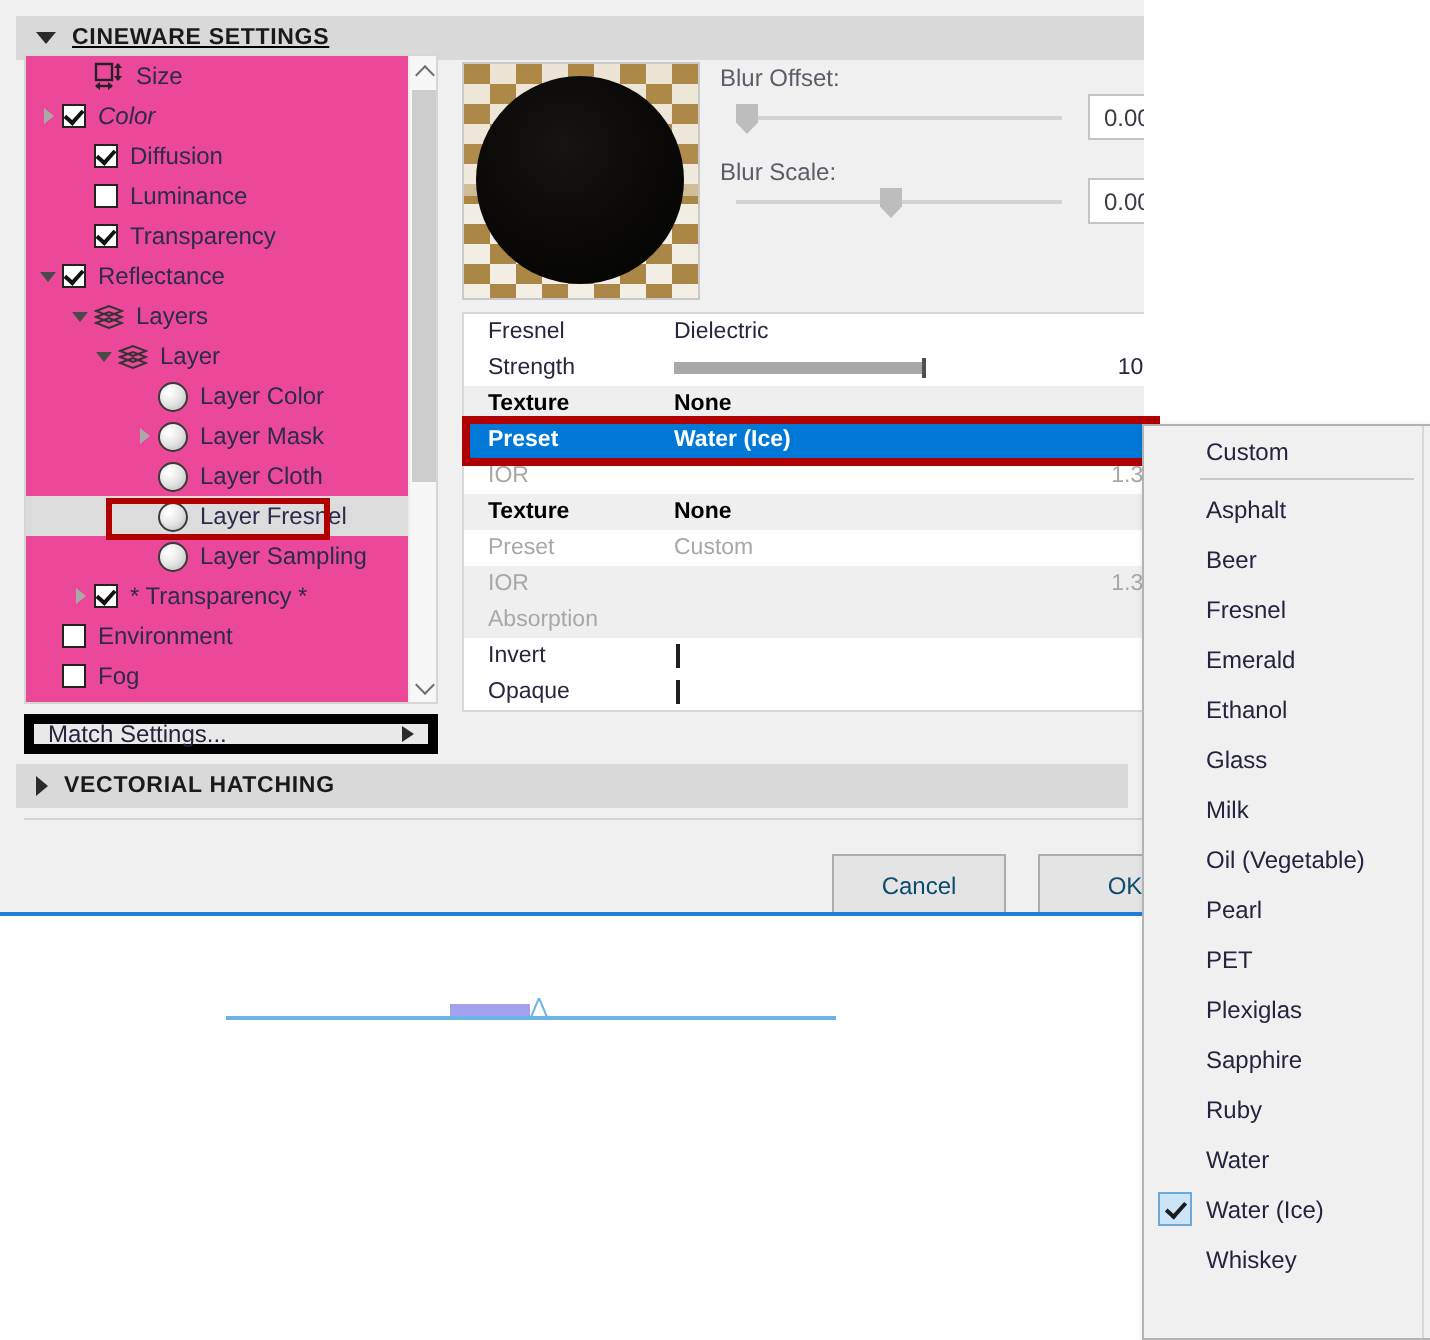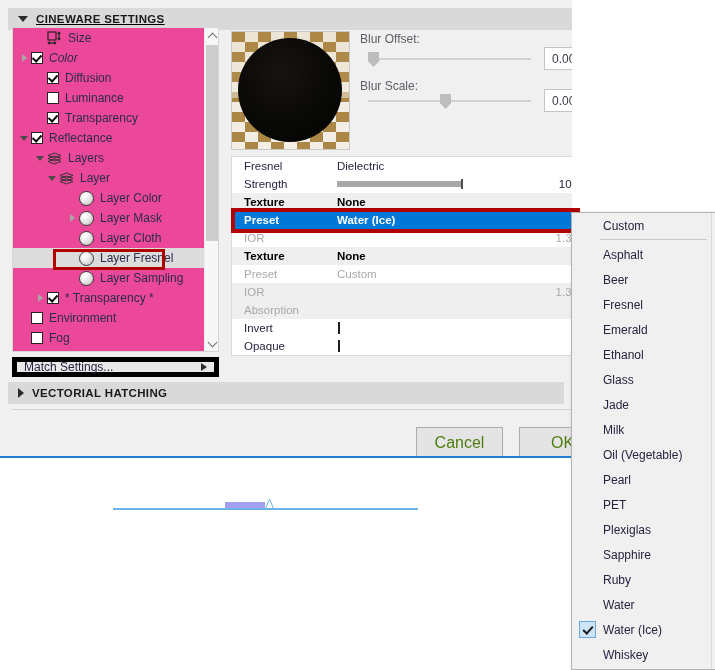--- a/index.html
+++ b/index.html
@@ -348,22 +348,22 @@
   }
 
   
   .dlgbtn {
     position: absolute;
     height: 32px;
     background: #e4e4e4;
     border: 1px solid #adadad;
     box-sizing: border-box;
     display: flex; align-items: center; justify-content: center;
-    font-size: 16px;
-    color: #4d7c0f;
+    font-size: 12px;
+    color: #0c4a6e;
   }
   #cancel-button { left: 416px; top: 427px; width: 87px; }
   #ok-button     { left: 519px; top: 427px; width: 87px; }
 
   .hr-sep {
     position: absolute;
     left: 12px; top: 409px;
     width: 560px; height: 1px;
     background: #d4d4d4;
   }
@@ -720,23 +720,20 @@
         <div class="menu-item">
           <span>Emerald</span>
         </div>
         <div class="menu-item">
           <span>Ethanol</span>
         </div>
         <div class="menu-item">
           <span>Glass</span>
         </div>
         <div class="menu-item">
-          <span>Jade</span>
-        </div>
-        <div class="menu-item">
           <span>Milk</span>
         </div>
         <div class="menu-item">
           <span>Oil (Vegetable)</span>
         </div>
         <div class="menu-item">
           <span>Pearl</span>
         </div>
         <div class="menu-item">
           <span>PET</span>

